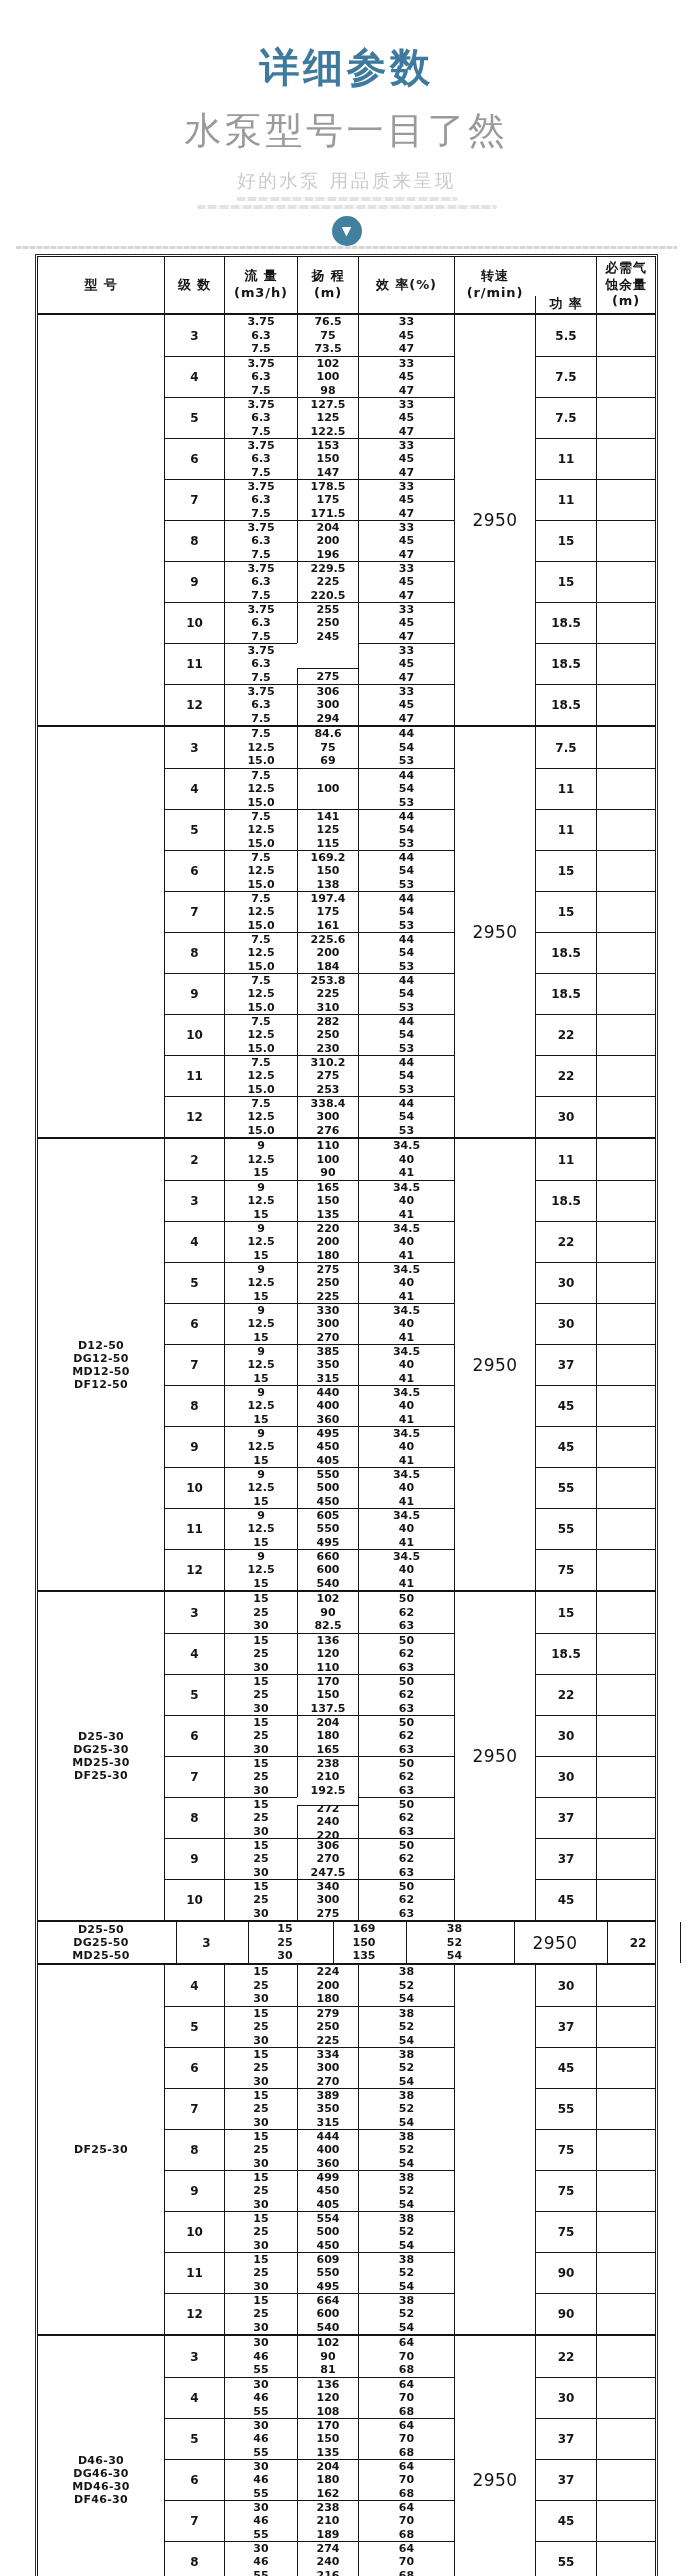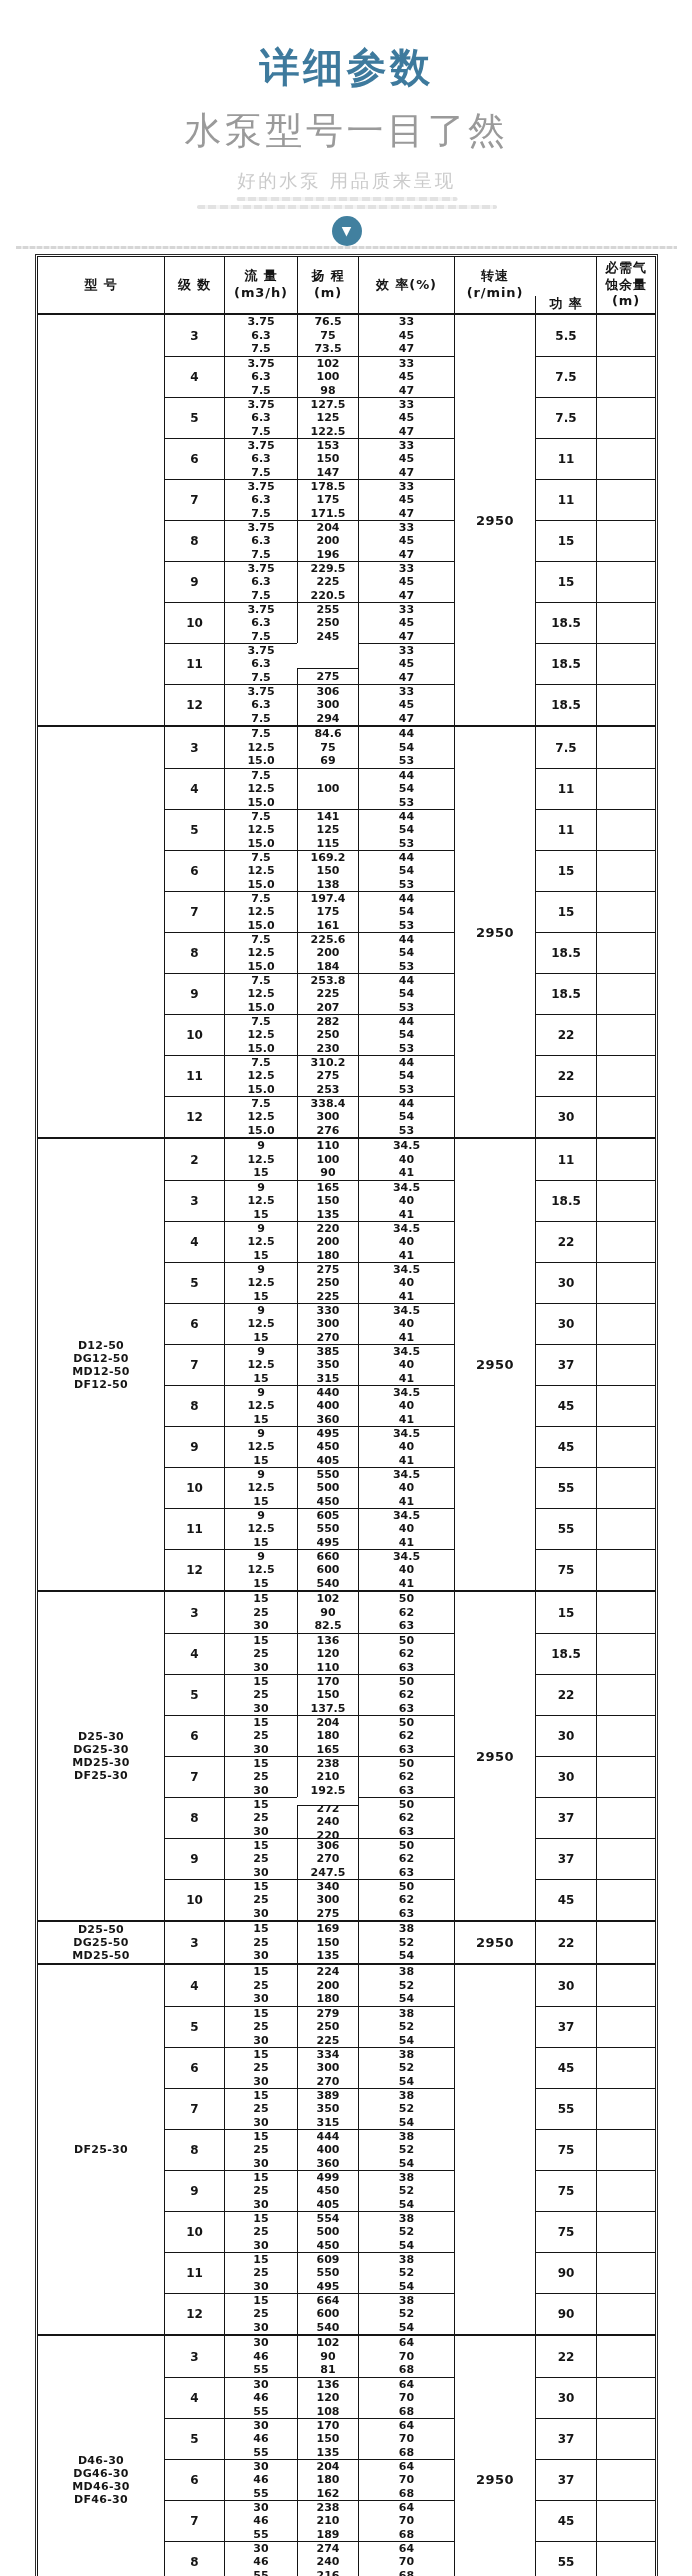--- a/index.html
+++ b/index.html
@@ -32,21 +32,21 @@
     grid-template-columns:126px 60px 73px 61px 96px 81px 61px auto;}
   .thead{height:56px;}
   .thead .c{font-size:13px;font-weight:700;line-height:16.7px;letter-spacing:0.9px;}
   .group{border-top:2.6px solid #151515;}
   .c{display:flex;flex-direction:column;justify-content:center;align-items:center;
     text-align:center;overflow:hidden;box-sizing:border-box;}
   .bl{border-left:1.8px solid #151515;}
   .bt{border-top:1.8px solid #151515;}
   .model-cell div{font-size:11px;font-weight:700;line-height:13px;letter-spacing:0.3px;}
   .stage-cell,.power-cell{font-size:12px;font-weight:700;}
-  .speed-cell{font-size:13px;font-weight:700;letter-spacing:0.4px;}
+  .speed-cell{font-size:17px;font-weight:400;letter-spacing:0.4px;}
   .multi div{font-size:11px;font-weight:700;line-height:13.6px;height:13.6px;}
   .partial{justify-content:flex-start;}
 </style>
 </head>
 <body>
 
 <div class="hero">
   <div class="hero-title">详细参数</div>
   <div class="hero-sub">水泵型号一目了然</div>
   <div class="hero-tag">好的水泵 用品质来呈现</div>
@@ -459,21 +459,21 @@
           <div>9</div>
         </div>
         <div class="c bl multi bt" style="grid-area: 7 / 3;">
           <div>7.5</div>
           <div>12.5</div>
           <div>15.0</div>
         </div>
         <div class="c bl multi bt" style="grid-area: 7 / 4;">
           <div>253.8</div>
           <div>225</div>
-          <div>207</div>
+          <div>310</div>
         </div>
         <div class="c bl multi bt" style="grid-area: 7 / 5;">
           <div>44</div>
           <div>54</div>
           <div>53</div>
         </div>
         <div class="c bl power-cell bt" style="grid-area: 7 / 7;">
           <div>18.5</div>
         </div>
         <div class="c bl bt" style="grid-area: 7 / 8;"></div>
@@ -977,21 +977,21 @@
         <div class="c bl multi bt" style="grid-area: 8 / 5;">
           <div>50</div>
           <div>62</div>
           <div>63</div>
         </div>
         <div class="c bl power-cell bt" style="grid-area: 8 / 7;">
           <div>45</div>
         </div>
         <div class="c bl bt" style="grid-area: 8 / 8;"></div>
       </div>
-      <div class="group" style="grid-template-rows: repeat(1, 41px);">
+      <div class="group" style="grid-template-rows: repeat(1, 41px); gap: 12px;">
         <div class="c model-cell" style="grid-area: 1 / 1 / span 1;">
           <div>D25-50</div>
           <div>DG25-50</div>
           <div>MD25-50</div>
         </div>
         <div class="c bl speed-cell" style="grid-area: 1 / 6 / span 1;">
           <div>2950</div>
         </div>
         <div class="c bl stage-cell" style="grid-area: 1 / 2;">
           <div>3</div>

